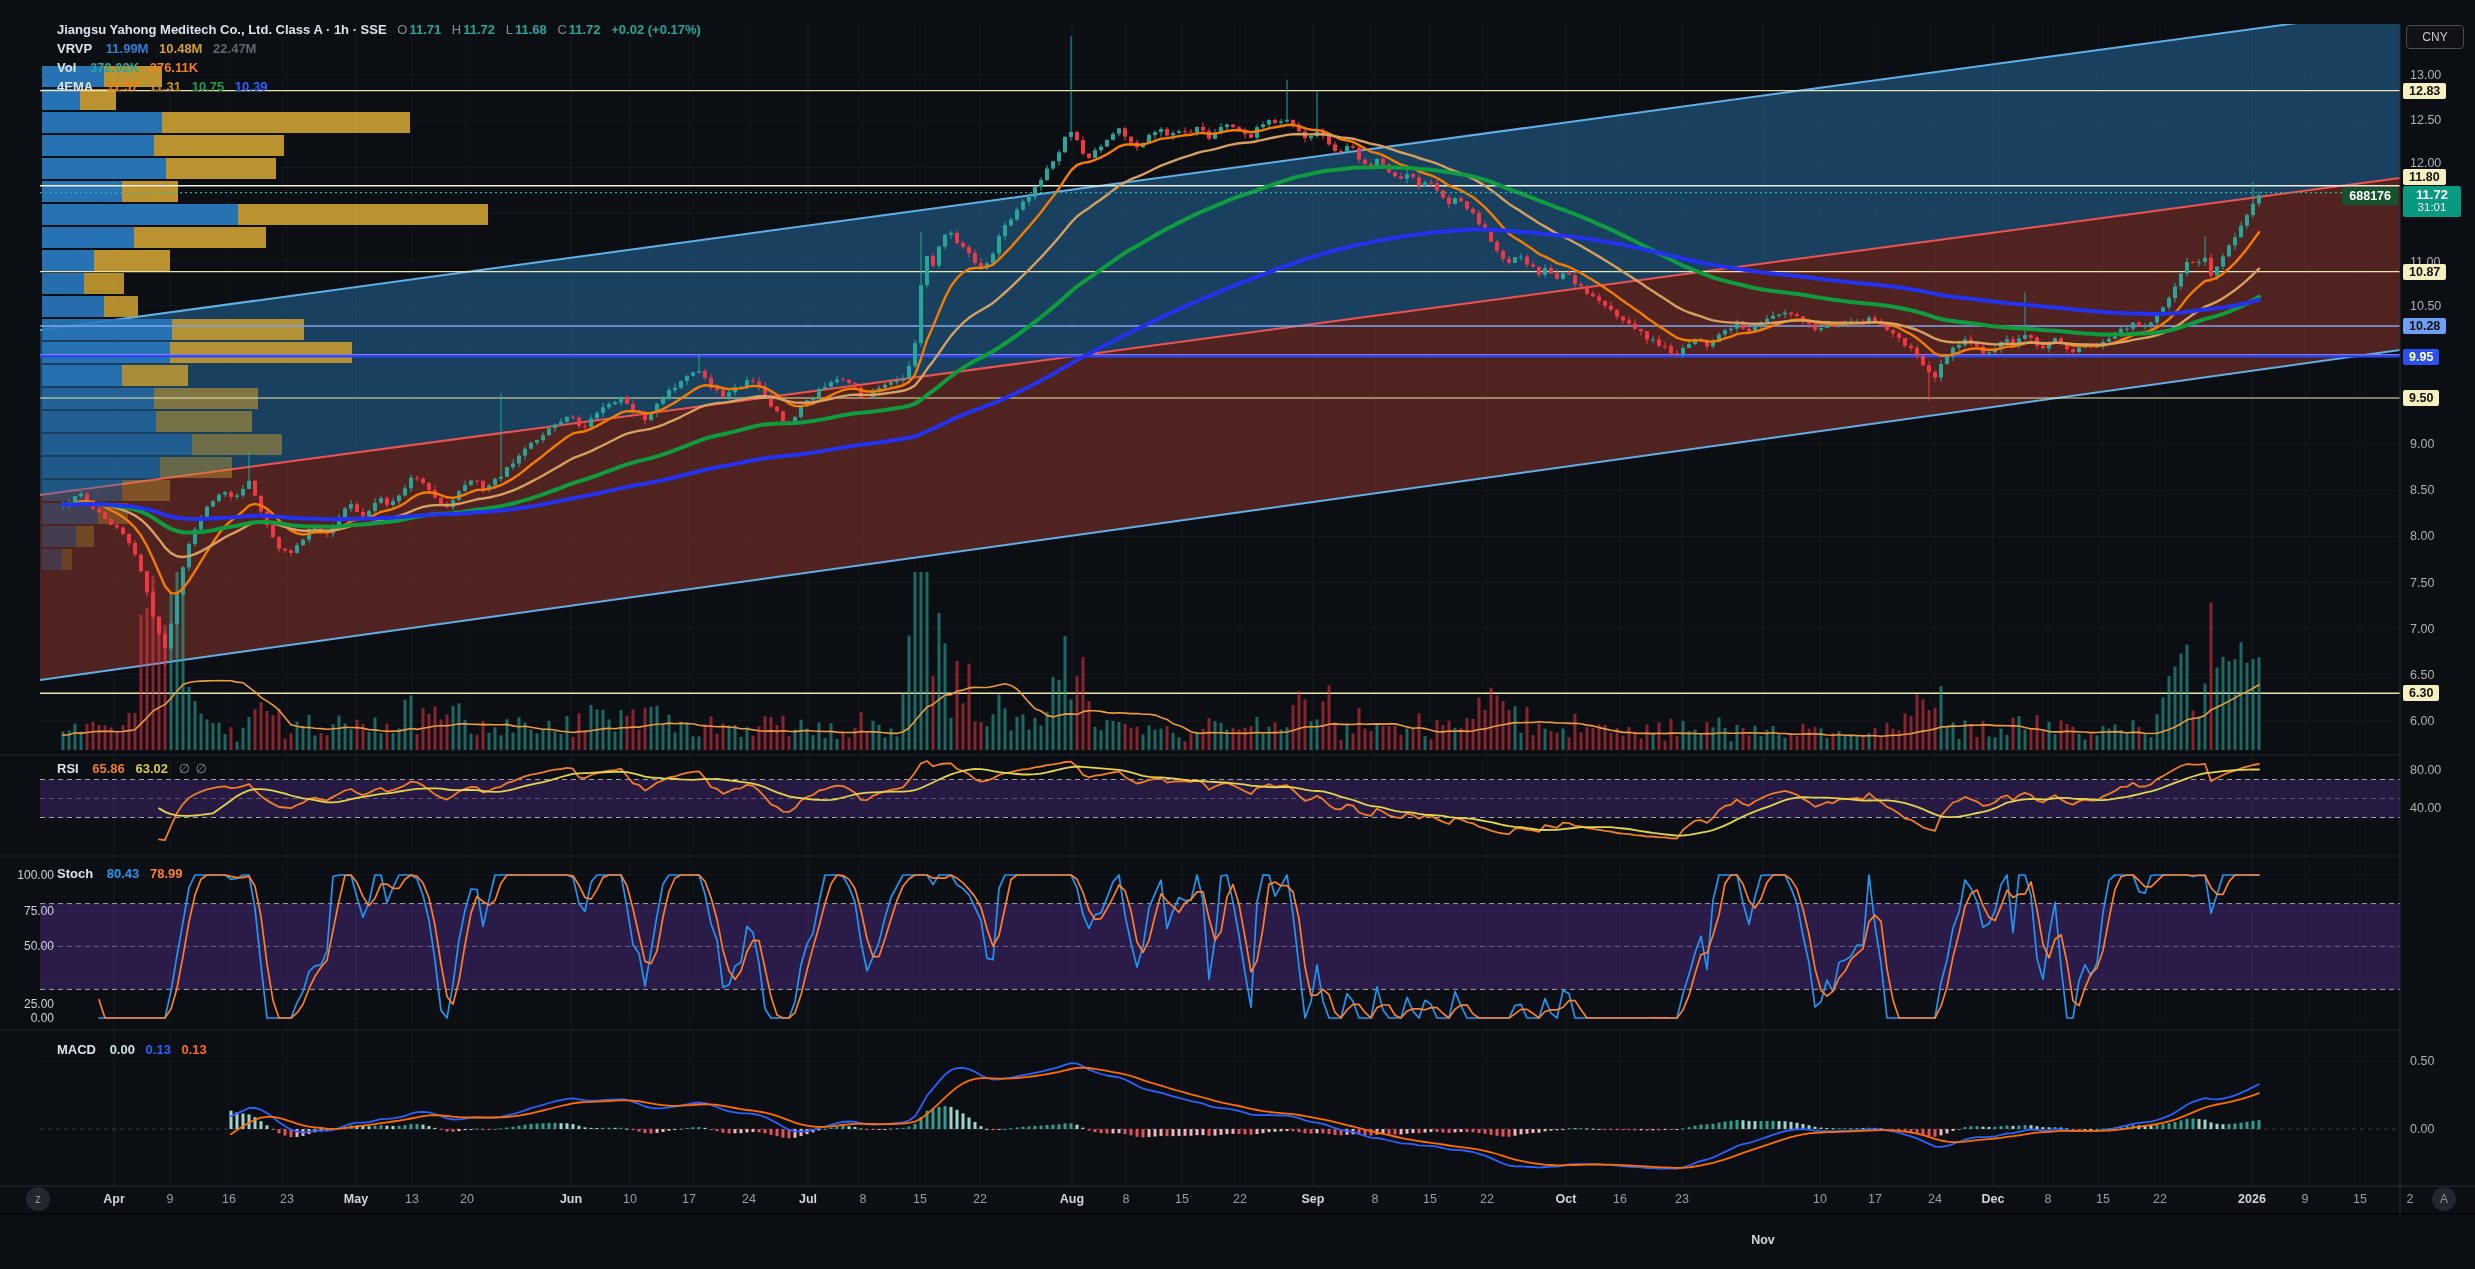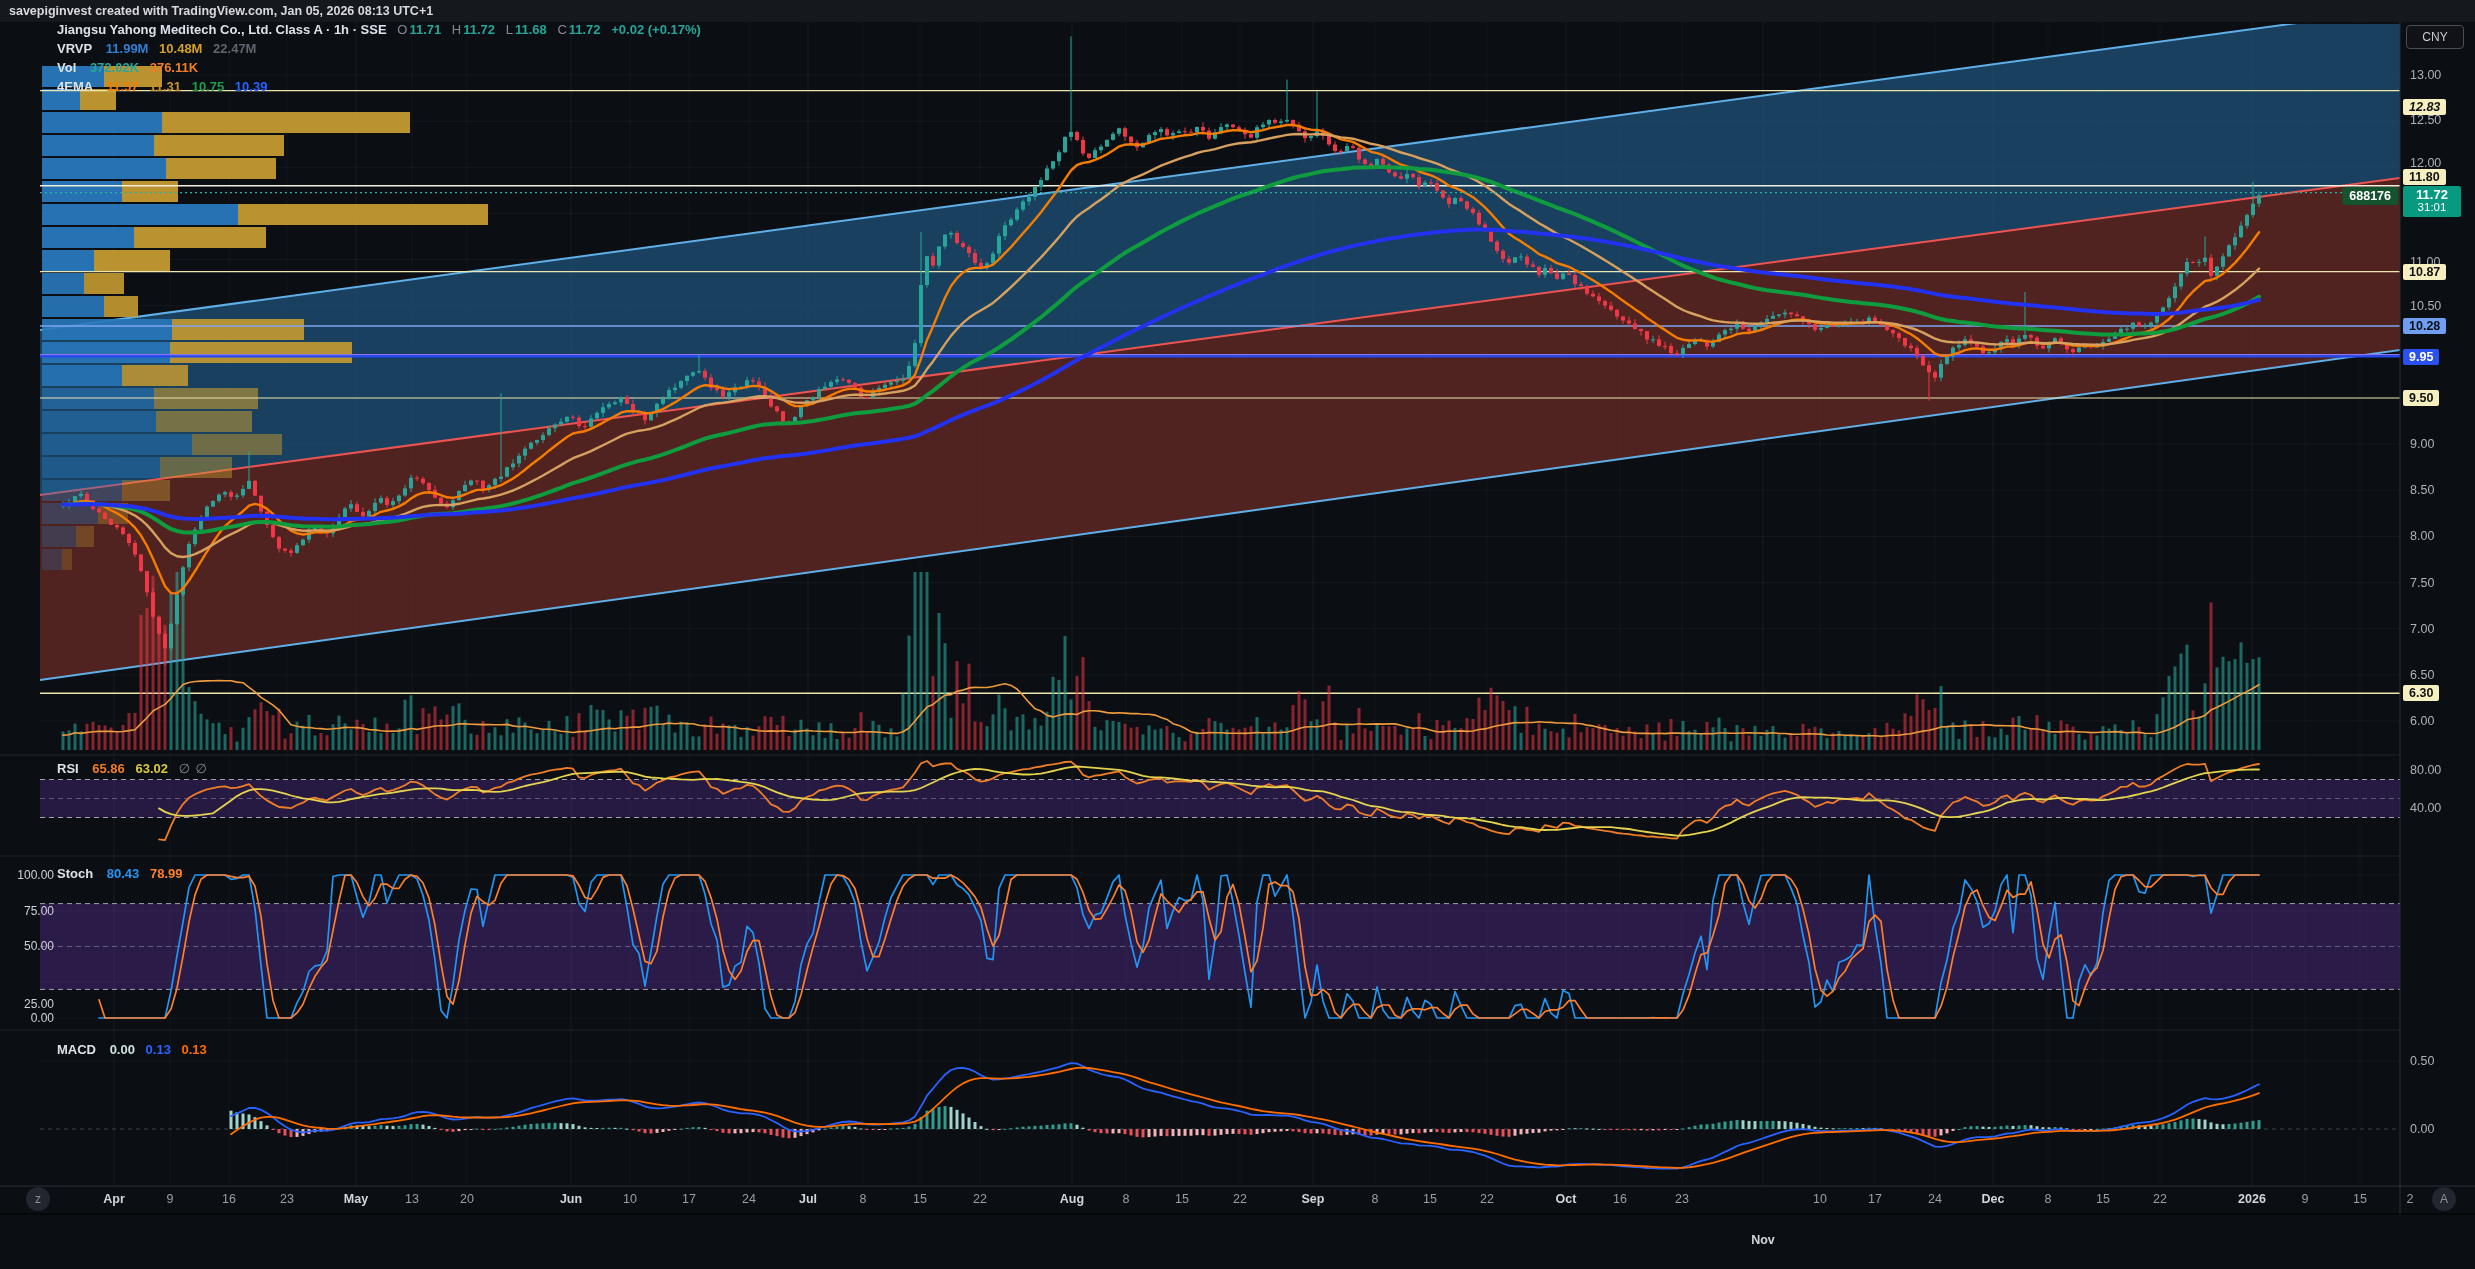--- a/index.html
+++ b/index.html
@@ -44,23 +44,20 @@
   .c-mw{color:#cfe2df;font-weight:bold;}    .c-mb{color:#2962ff;font-weight:bold;}
   .c-mo{color:#ff6d00;font-weight:bold;}
   .footer{position:absolute;left:0;top:1214px;width:2475px;height:55px;background:#16181d;}
   .brand{position:absolute;left:48px;top:12px;color:#eceef1;font-size:27px;font-weight:bold;letter-spacing:.2px;}
   .tvlogo{position:absolute;left:13px;top:13px;}
 </style>
 </head>
 <body>
 
 <div id="root">
-  <div class="topbar">
-    <span>savepiginvest created with TradingView.com, Jan 05, 2026 08:13 UTC+1</span>
-  </div>
 
   <svg id="plot" width="2475" height="1269">
       <defs>
         <clipPath id="cPrice">
           <rect x="40" y="24" width="2360" height="731"></rect>
         </clipPath>
         <clipPath id="cRsi">
           <rect x="40" y="756" width="2360" height="99"></rect>
         </clipPath>
         <clipPath id="cSto">
@@ -1679,21 +1676,21 @@
       <div class="tick" style="top: 490px;">8.50</div>
       <div class="tick" style="top: 536px;">8.00</div>
       <div class="tick" style="top: 583px;">7.50</div>
       <div class="tick" style="top: 629px;">7.00</div>
       <div class="tick" style="top: 675px;">6.50</div>
       <div class="tick" style="top: 721px;">6.00</div>
       <div class="tick" style="top: 770px;">80.00</div>
       <div class="tick" style="top: 808px;">40.00</div>
       <div class="tick" style="top: 1061px;">0.50</div>
       <div class="tick" style="top: 1129px;">0.00</div>
-      <div class="pbox yellow" style="top: 107px; font-style: italic;">12.83</div>
+      <div class="pbox yellow" style="top: 91px;">12.83</div>
       <div class="pbox yellow" style="top: 177px;">11.80</div>
       <div class="pbox yellow" style="top: 272px;">10.87</div>
       <div class="pbox ltblue" style="top: 326px;">10.28</div>
       <div class="pbox blue" style="top: 357px;">9.95</div>
       <div class="pbox yellow" style="top: 398px;">9.50</div>
       <div class="pbox yellow" style="top: 693px;">6.30</div>
       <div class="ltick" style="top: 875px;">100.00</div>
       <div class="ltick" style="top: 911px;">75.00</div>
       <div class="ltick" style="top: 946px;">50.00</div>
       <div class="ltick" style="top: 1004px;">25.00</div>

